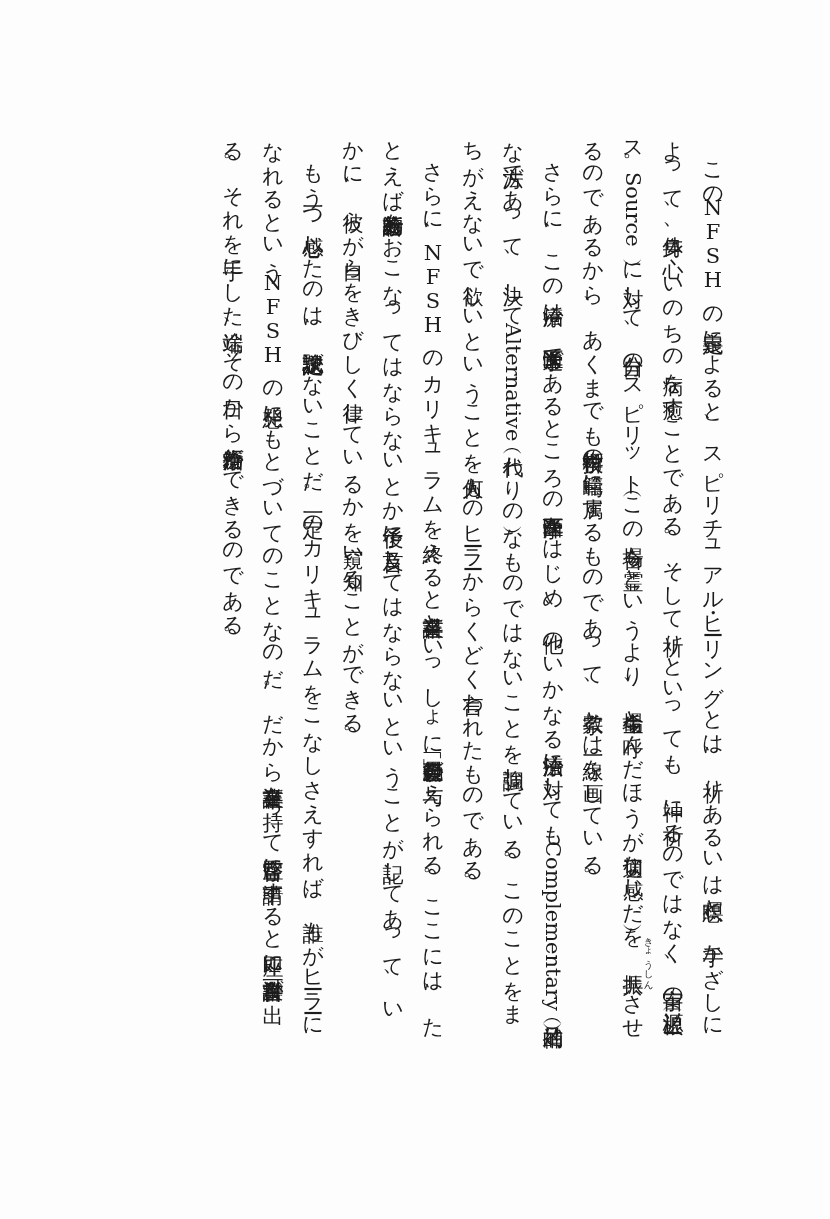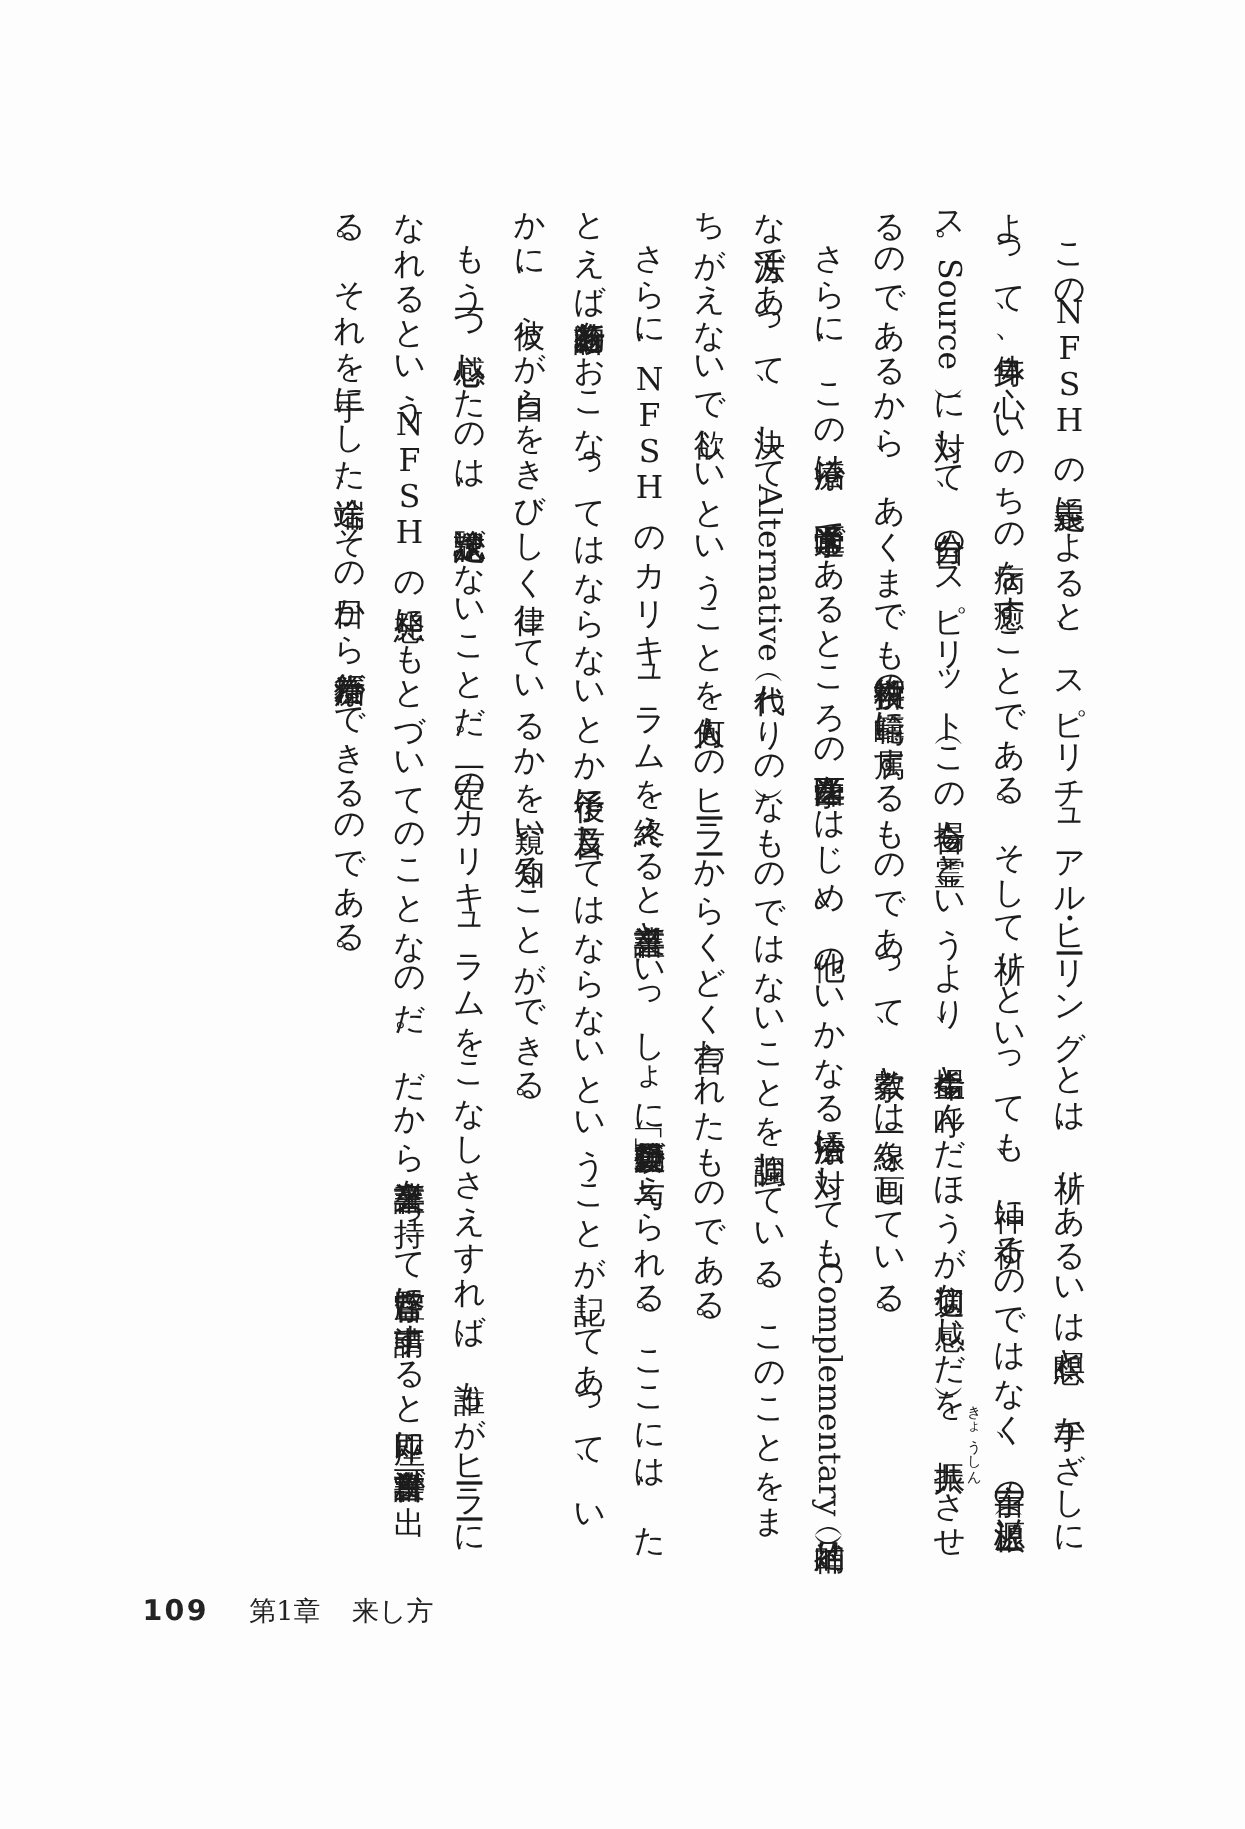--- a/index.html
+++ b/index.html
@@ -71,19 +71,14 @@
 
 <div class="book-page">
 
   <div class="body-text">
       <p><span>この</span><span class="upright">NFSH</span><span>の定義によると、スピリチュアル・ヒーリングとは、祈りあるいは瞑想と、手かざしによって、身体、心、いのちの病を癒すことである。そして祈りといっても、神に祈るのではなく、宇宙の根源（ソース。</span><span>Source</span><span>）に対して、自分のスピリット（この場合も霊というより、生命場と呼んだほうが適切な感じだ）を</span><ruby>共振<rt>きょうしん</rt></ruby><span>させるのであるから、あくまでも科学技術の範疇に属するものであって、宗教とは一線を画している。</span></p>
       <p><span>さらに、この治療は、通常医学であるところの西洋医学をはじめ、他のいかなる治療法に対しても </span><span>Complementary</span><span>（補足的）な方法であって、決して </span><span>Alternative</span><span>（代わりの）なものではないことを強調している。このことをまちがえないで欲しいということを何人ものヒーラーからくどく言われたものである。</span></p>
       <p><span>さらに、</span><span class="upright">NFSH</span><span>のカリキュラムを終えると卒業証書といっしょに「会員行動規範」が与えられる。ここには、たとえば診断的行為をおこなってはならないとか予後に言及してはならないということが記してあって、いかに、彼らが自らをきびしく律しているかを窺い知ることができる。</span></p>
       <p><span>もう一つ感心したのは、認定試験がないことだ。一定のカリキュラムをこなしさえすれば、誰もがヒーラーになれるという</span><span class="upright">NFSH</span><span>の発想にもとづいてのことなのだ。だから卒業証書を持って監督官庁に申請すると即座に営業許可書が出る。それを手にした途端、その日から治療行為ができるのである。</span></p>
     </div>
 
-  <div class="footer">
-    <span class="page-number">109</span>
-    <span class="chapter-label">第1章</span>
-    <span class="chapter-title">来し方</span>
-  </div>
 
 </div>
 
 </body></html>

